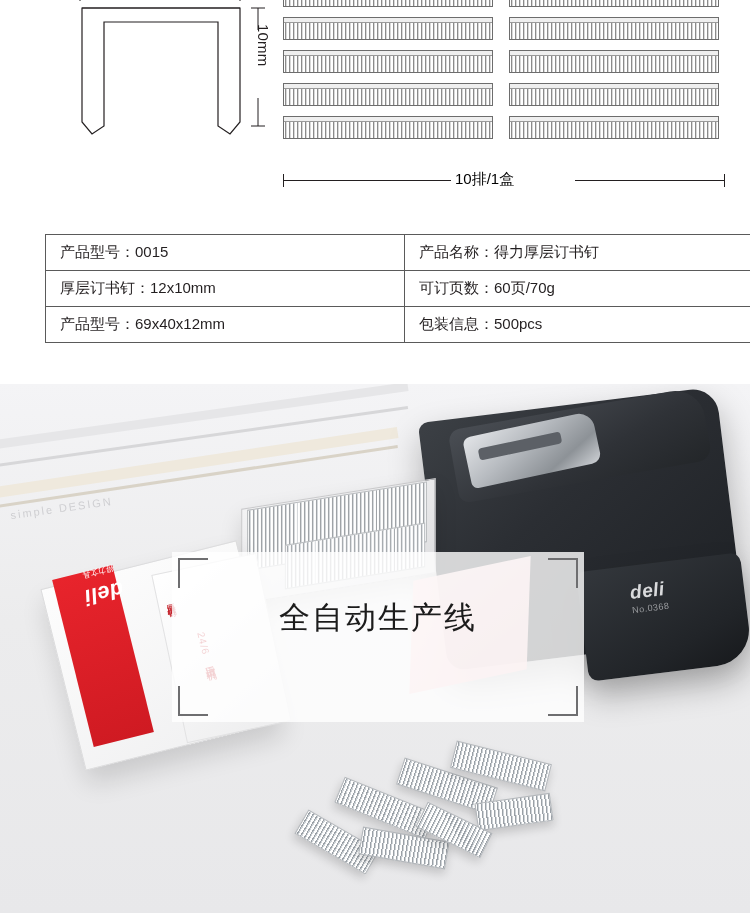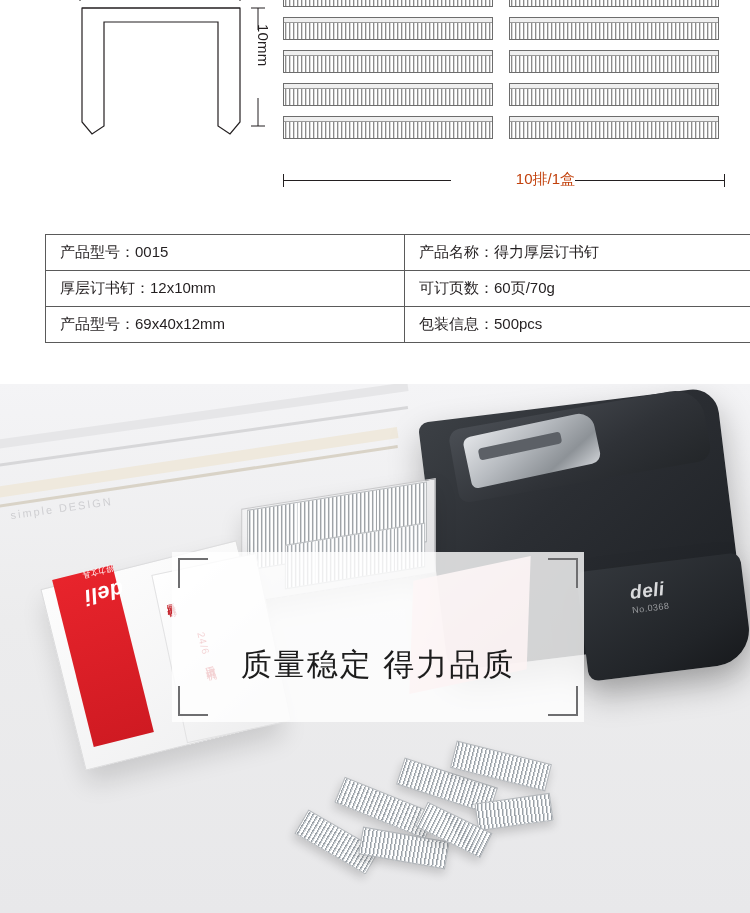--- a/index.html
+++ b/index.html
@@ -106,23 +106,23 @@
     height: 13px;
     background: #231f20;
   }
   .box-caption .tick.l { left: 0; }
   .box-caption .tick.r { left: 441px; }
   .box-caption .txt {
     position: absolute;
     left: 172px;
     top: 4px;
     width: 120px;
-    text-align: right;
+    text-align: left;
     font-size: 15px;
-    color: #c2410c;
+    color: #000000;
   }
 
   
   .spec-table {
     position: absolute;
     left: 45px;
     top: 234px;
     width: 660px;
     border-collapse: collapse;
     table-layout: fixed;
@@ -527,15 +527,15 @@
   <div class="loose l4"></div>
   <div class="loose l5"></div>
   <div class="loose l6"></div>
   <div class="loose l7"></div>
 
   <div class="overlay">
     <span class="corner c-tl"></span>
     <span class="corner c-tr"></span>
     <span class="corner c-bl"></span>
     <span class="corner c-br"></span>
-    <div class="line2">质量稳定 得力品质</div>
+    <div class="line1">全自动生产线</div>
   </div>
 </div>
 
 </body></html>

